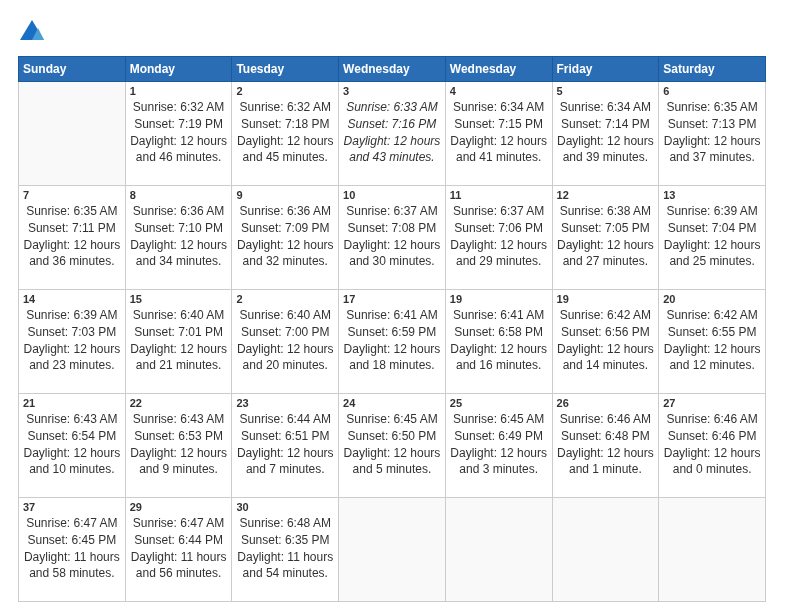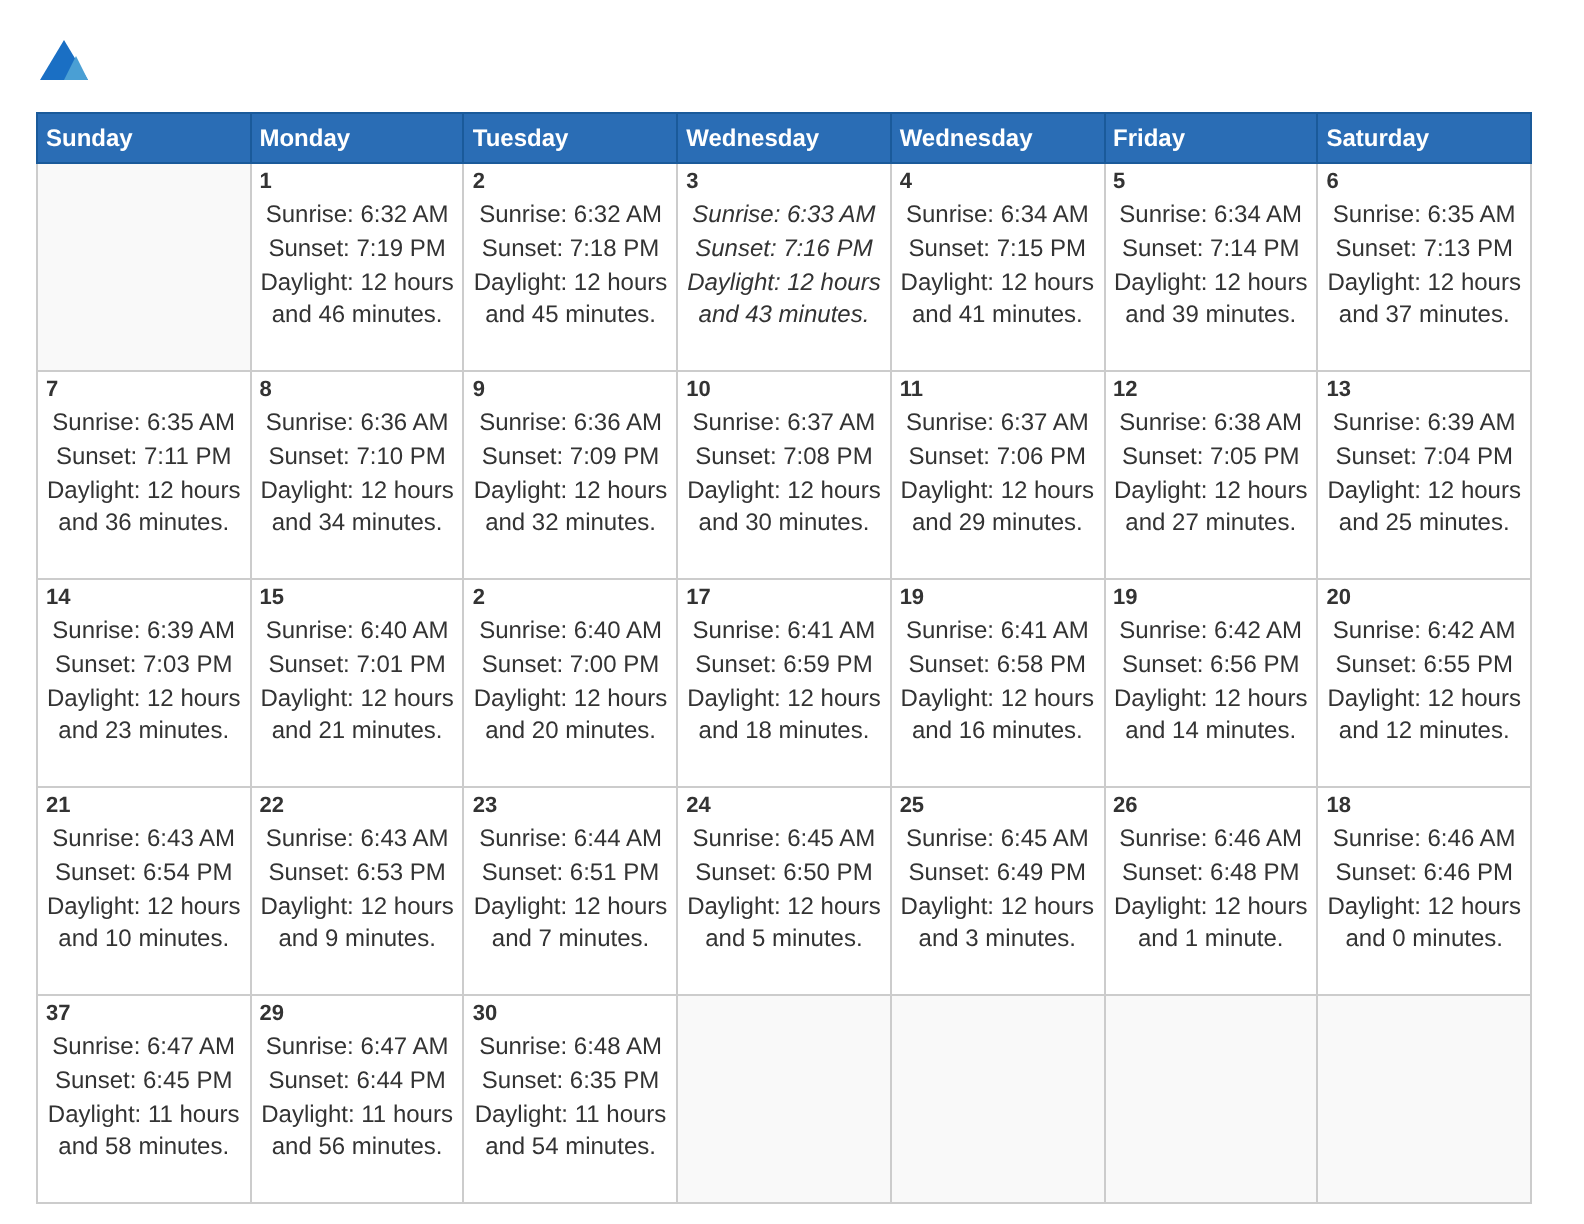--- a/index.html
+++ b/index.html
@@ -320,21 +320,21 @@
 and 3 minutes.</div>
           </td>
           <td>
             <span class="day-num">26</span>
             <div class="day-info" style="white-space: pre-line;">Sunrise: 6:46 AM
 Sunset: 6:48 PM
 Daylight: 12 hours
 and 1 minute.</div>
           </td>
           <td>
-            <span class="day-num">18</span>
+            <span class="day-num">27</span>
             <div class="day-info" style="white-space: pre-line;">Sunrise: 6:46 AM
 Sunset: 6:46 PM
 Daylight: 12 hours
 and 0 minutes.</div>
           </td>
         </tr>
         <tr class="last-row">
           <td>
             <span class="day-num">37</span>
             <div class="day-info" style="white-space: pre-line;">Sunrise: 6:47 AM

